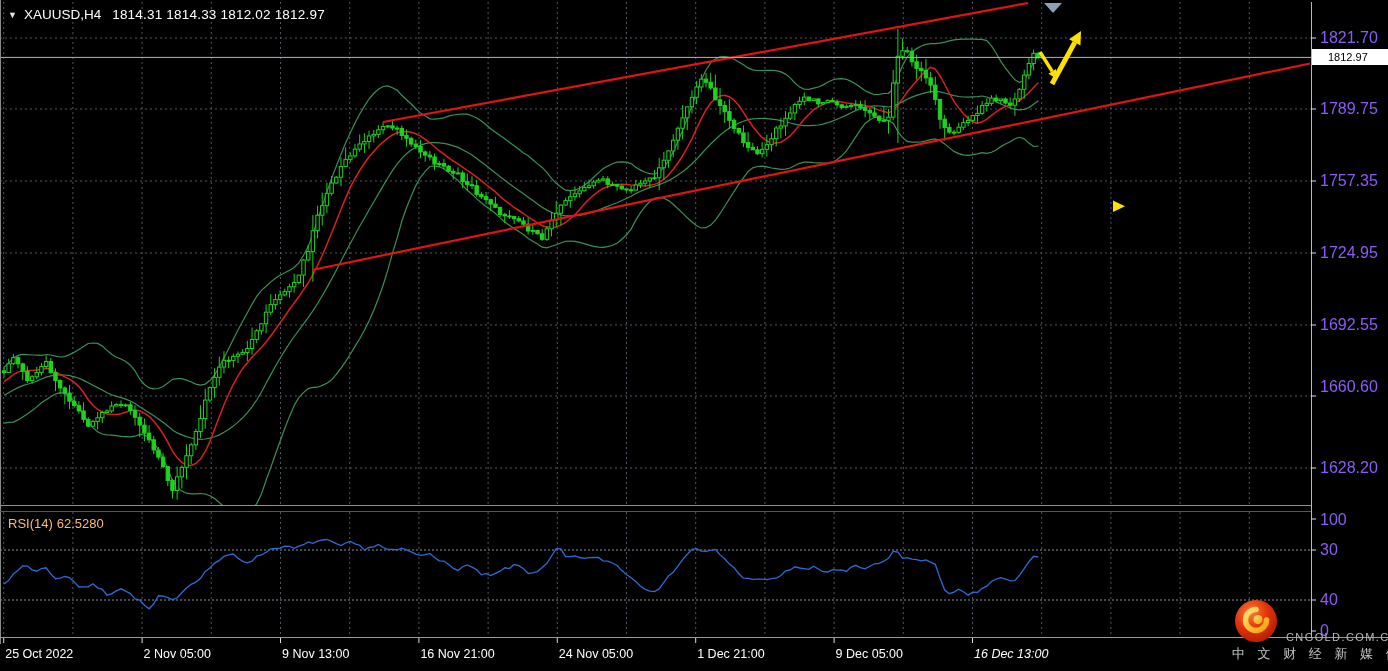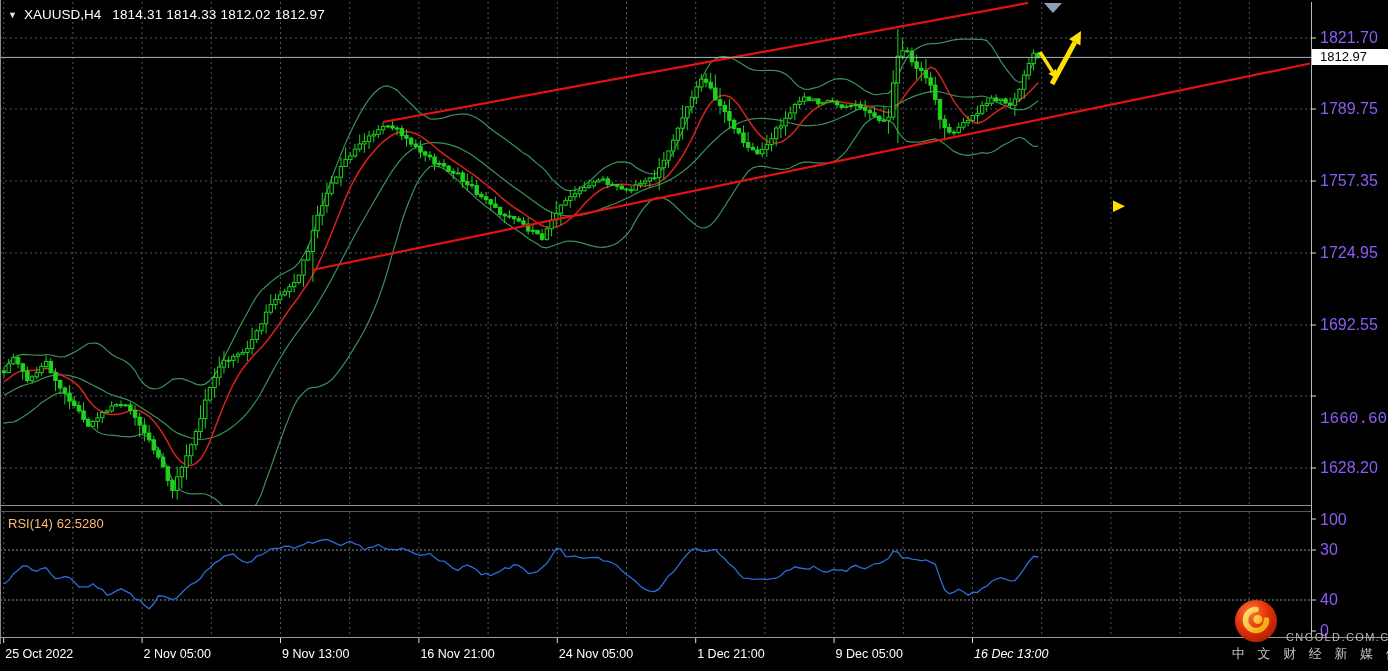--- a/index.html
+++ b/index.html
@@ -7,21 +7,21 @@
           font-family:"Liberation Sans",sans-serif;-webkit-font-smoothing:antialiased;}
   svg#plot{position:absolute;left:0;top:0;}
   .title{position:absolute;left:8px;top:7px;color:#fff;font-size:13.5px;display:flex;align-items:center;z-index:5;}
   .title .tri{font-size:9px;color:#e8e8e8;margin-right:7px;margin-top:1px;}
   .title .ohlc{margin-left:11px;letter-spacing:0.2px;}
   .rsi-title{position:absolute;left:8px;top:516px;color:#fdba74;font-size:13px;z-index:5;}
   .rsi-title span{margin-right:4px;}
   .plabel,.rlabel{position:absolute;left:1320px;color:#8b5cf6;font-size:16px;transform:translateY(-50%);white-space:nowrap;z-index:4;}
   .tlabel{position:absolute;top:647px;color:#fff;font-size:12.5px;white-space:nowrap;z-index:4;}
   .badge{position:absolute;left:1312px;width:76px;height:16px;background:#fff;color:#000;
-         font-size:13px;line-height:16px;padding-left:8px;box-sizing:border-box;transform:translateY(-50%);z-index:6;}
+         font-size:11px;line-height:16px;padding-left:16px;box-sizing:border-box;transform:translateY(-50%);z-index:6;}
   .logo{position:absolute;left:1228px;top:596px;width:160px;height:70px;z-index:9;}
   .logo-circle{position:absolute;left:7px;top:4px;width:42px;height:42px;}
   .logo-cn{position:absolute;left:54px;top:-2px;font-size:33px;font-weight:700;color:#d6d6d6;letter-spacing:1px;}
   .logo-domain{position:absolute;left:58px;top:35px;font-size:11px;color:#b9b9b9;letter-spacing:1.4px;}
   .logo-tagline{position:absolute;left:4px;top:49px;font-size:13px;color:#c4c4c4;letter-spacing:4.5px;white-space:nowrap;}
 </style>
 </head>
 <body>
 
 <div class="screen">
@@ -580,21 +580,21 @@
   <div class="rsi-title">
     <span>RSI(14)</span><span>62.5280</span>
   </div>
 
   <div id="price-axis">
       <div class="plabel" style="top: 38px;">1821.70</div>
       <div class="plabel" style="top: 108.999px;">1789.75</div>
       <div class="plabel" style="top: 180.999px;">1757.35</div>
       <div class="plabel" style="top: 252.998px;">1724.95</div>
       <div class="plabel" style="top: 324.997px;">1692.55</div>
-      <div class="plabel" style="top: 419px; font-family: Liberation Mono, monospace;">1660.60</div>
+      <div class="plabel" style="top: 387px;">1660.60</div>
       <div class="plabel" style="top: 467.996px;">1628.20</div>
       <div class="rlabel" style="top: 520px;">100</div>
       <div class="rlabel" style="top: 550px;">30</div>
       <div class="rlabel" style="top: 600px;">40</div>
       <div class="rlabel" style="top: 631px;">0</div>
     </div>
   <div id="time-axis">
       <div class="tlabel" style="left: 5.2px; text-align: center;">25 Oct 2022</div>
       <div class="tlabel" style="left: 143.6px;">2 Nov 05:00</div>
       <div class="tlabel" style="left: 282px;">9 Nov 13:00</div>

